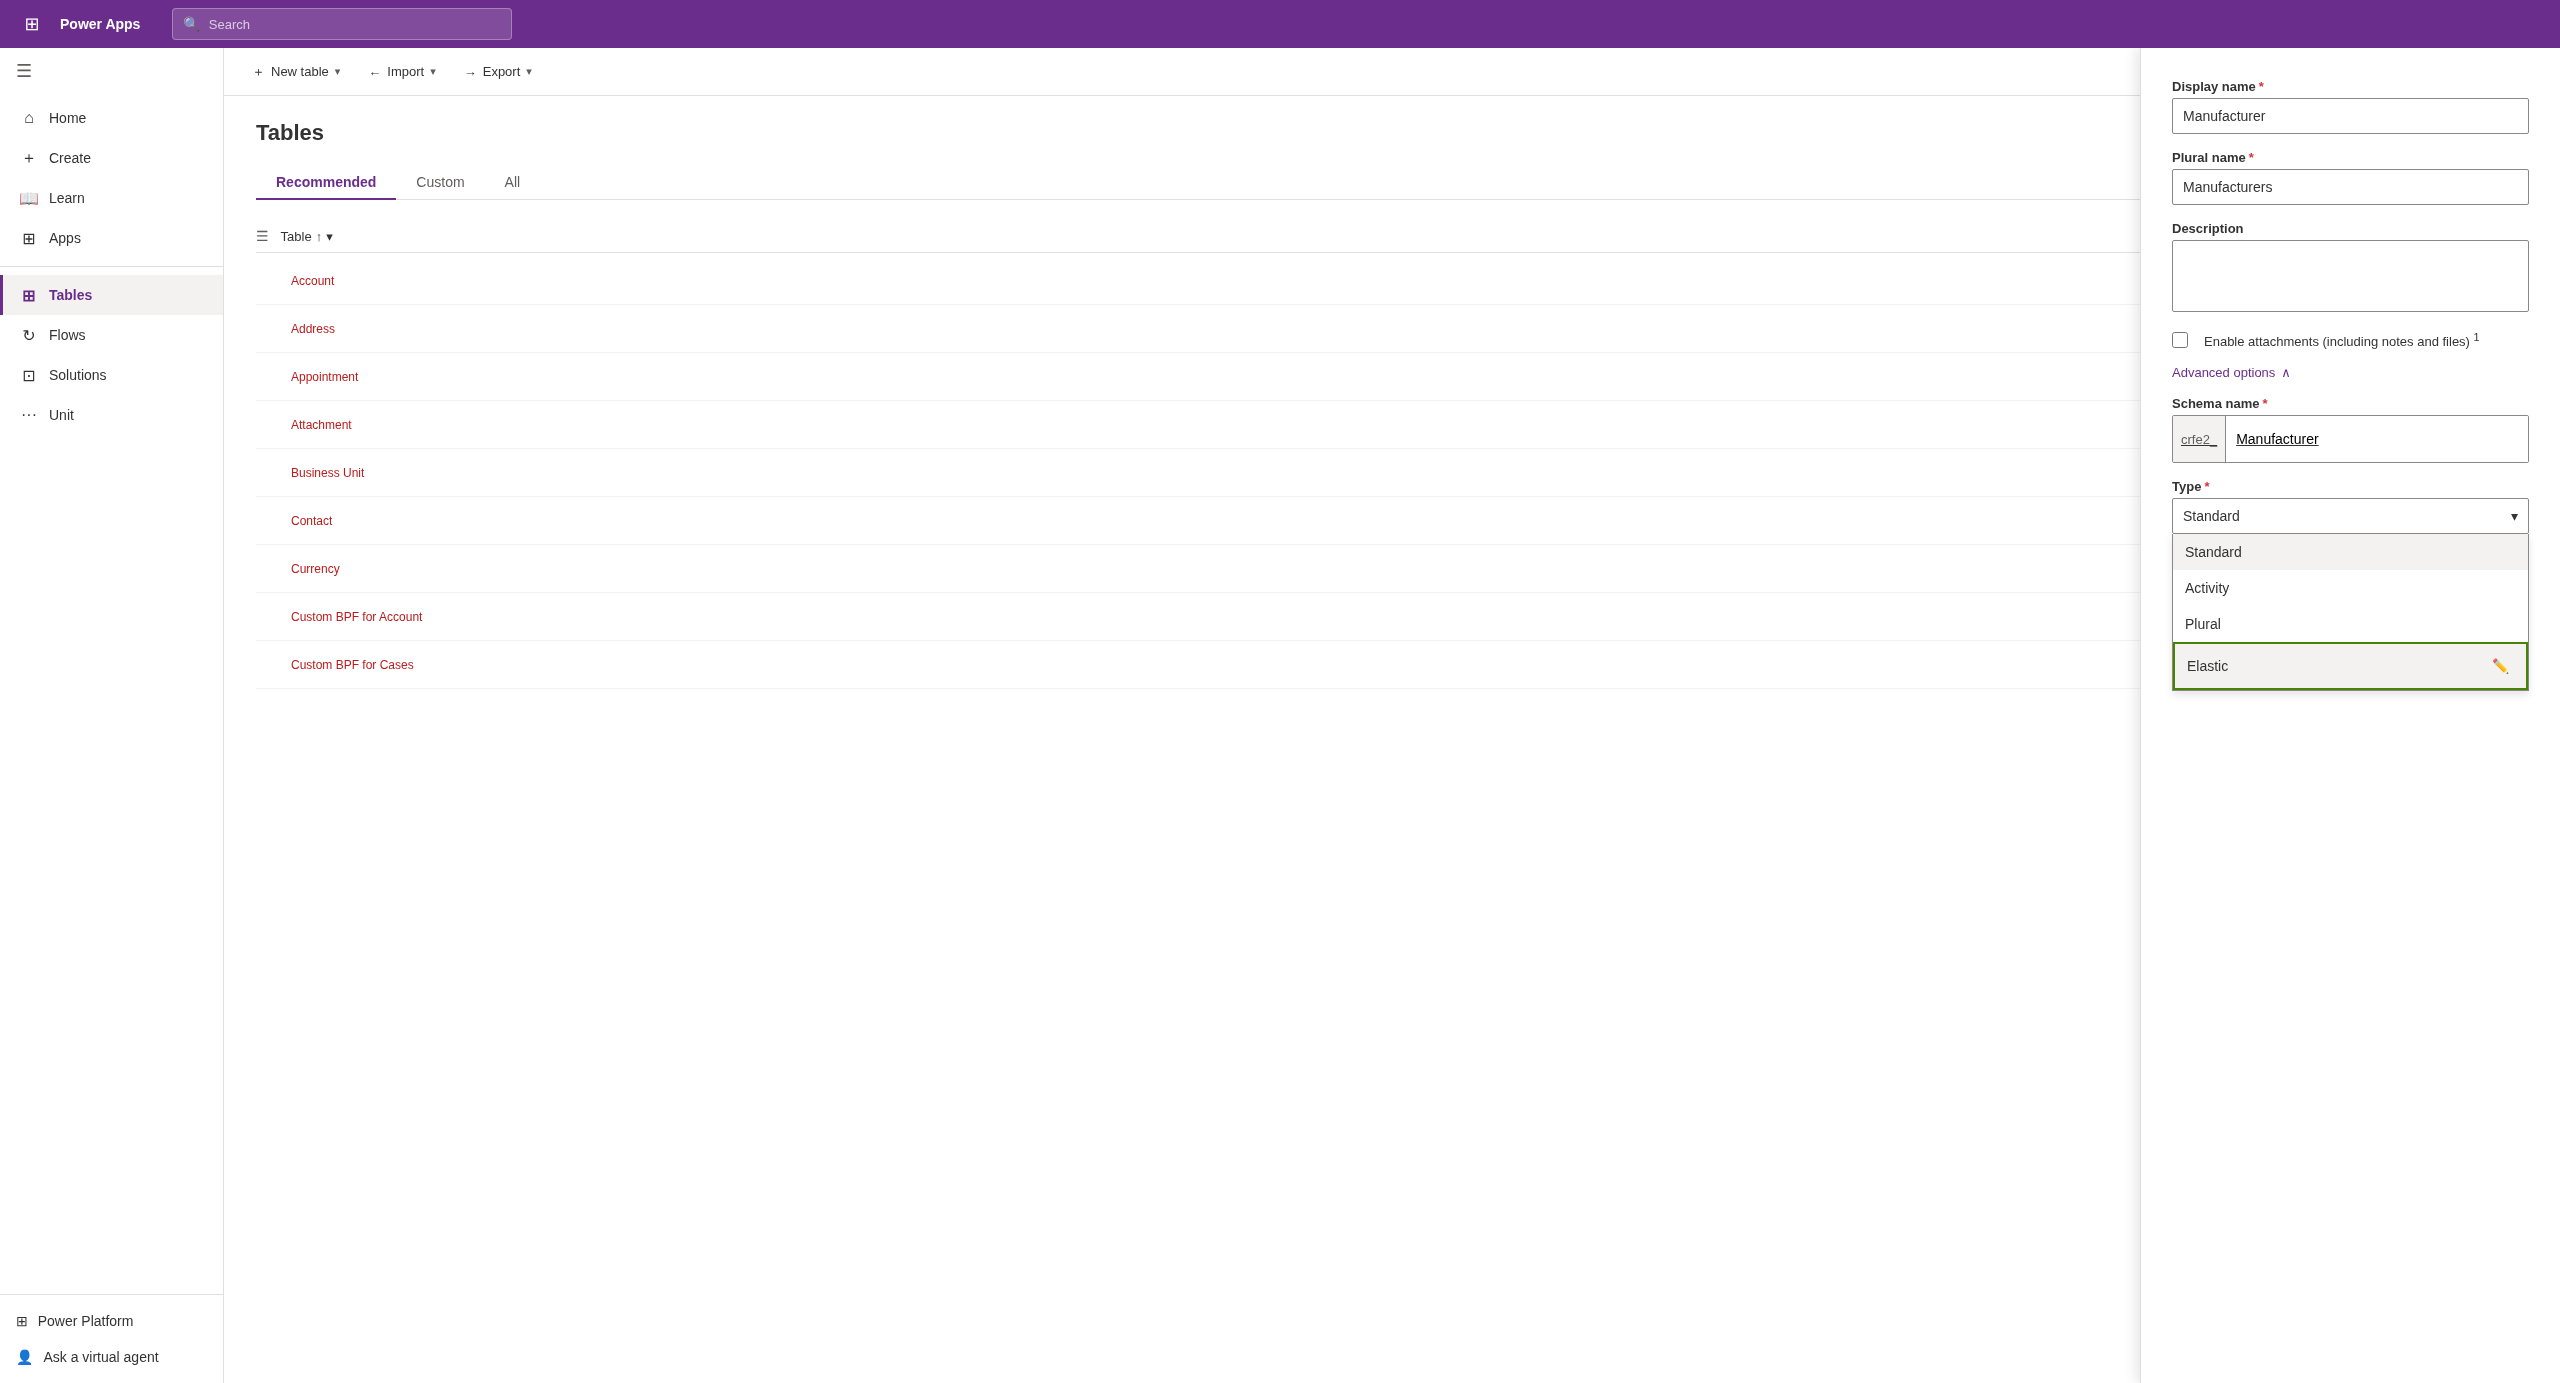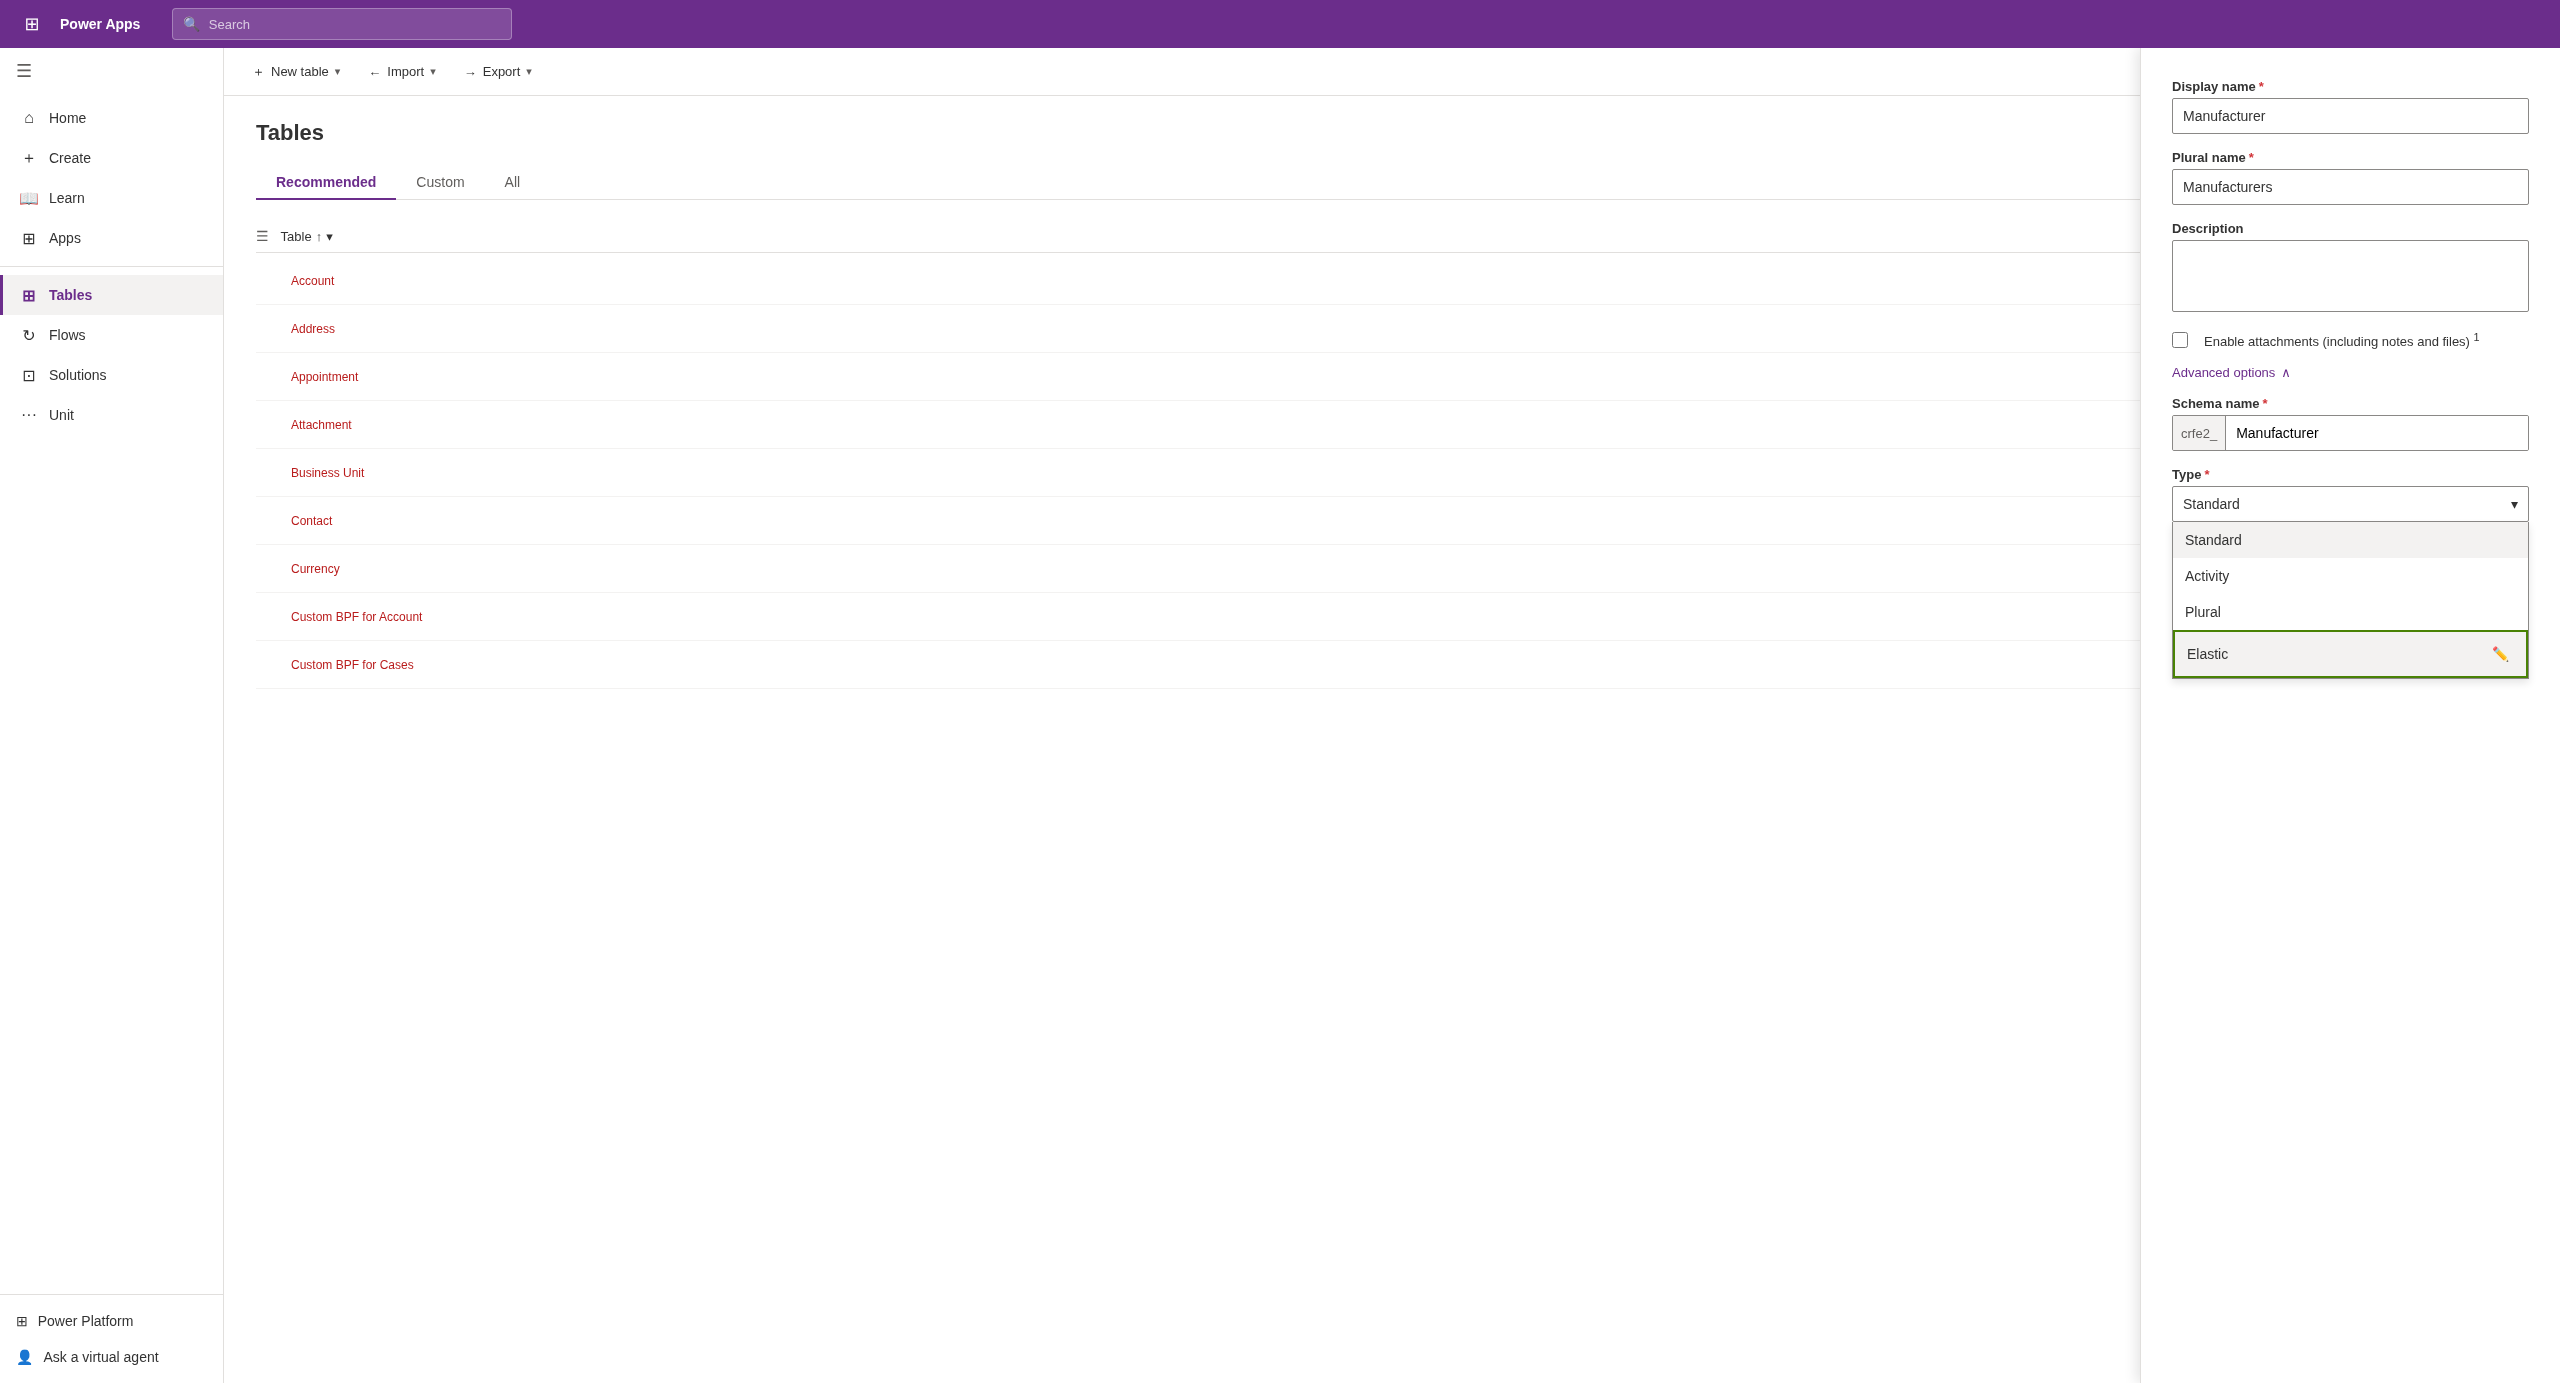--- a/index.html
+++ b/index.html
@@ -288,22 +288,23 @@
       background: none;
       border: none;
       padding: 0;
     }
 
     .schema-input-wrapper {
       display: flex;
       align-items: center;
       border: 1px solid #8a8886;
       border-radius: 2px;
-      height: 36px;
+      height: 48px;
       overflow: hidden;
+      text-decoration: underline;
     }
     .schema-prefix {
       background: #f3f2f1;
       padding: 0 8px;
       height: 100%;
       display: flex;
       align-items: center;
       font-size: 13px;
       color: #605e5c;
       border-right: 1px solid #8a8886;

